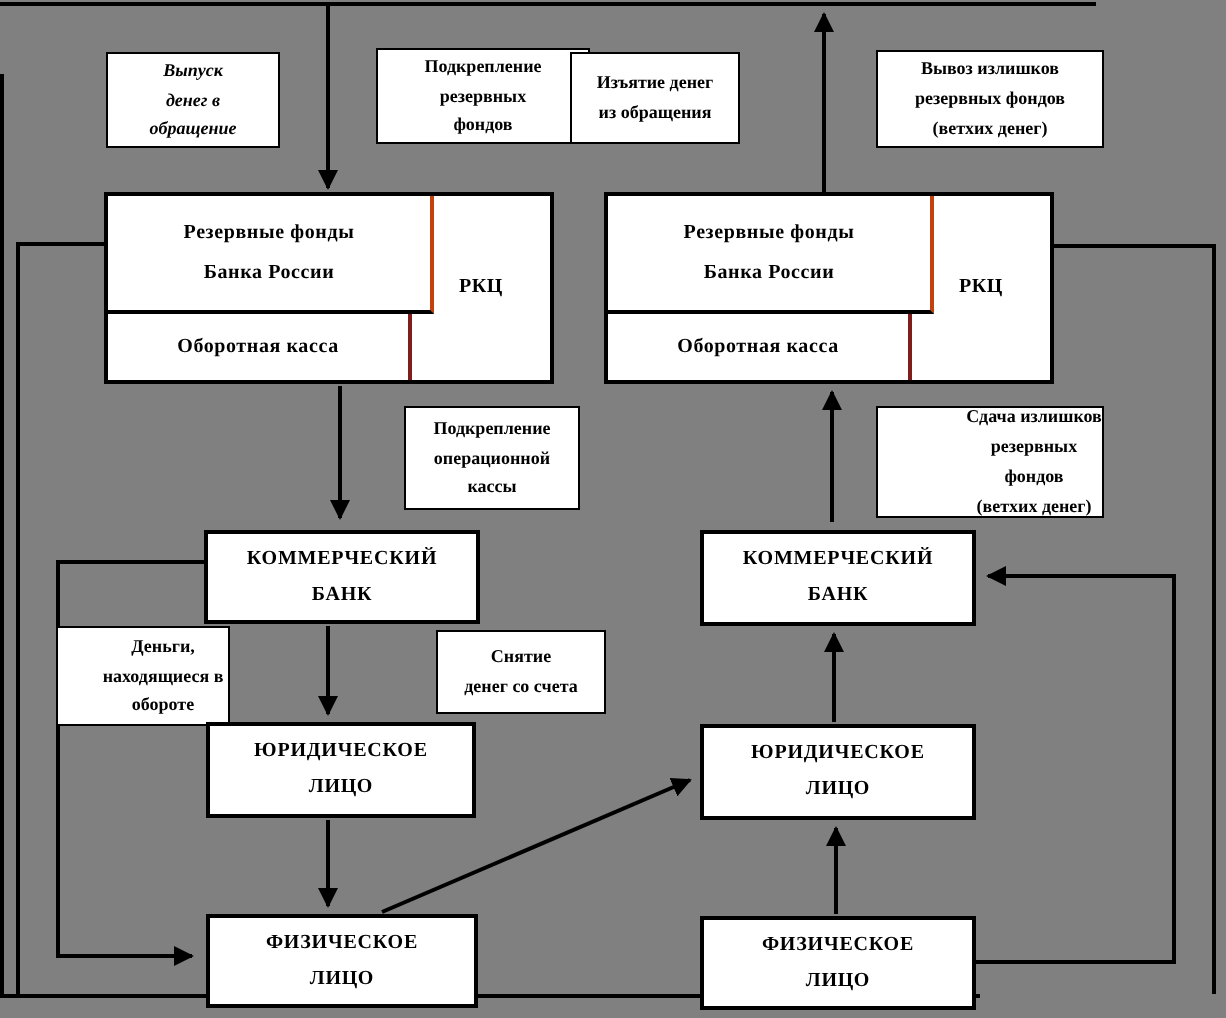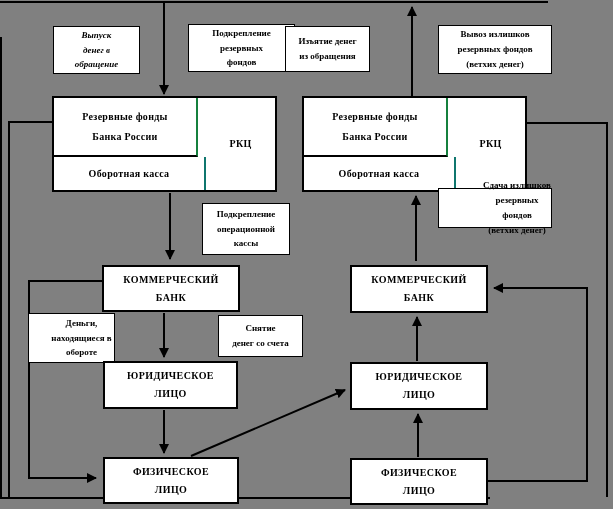--- a/index.html
+++ b/index.html
@@ -15,22 +15,22 @@
     font-size:9px;line-height:1.65;box-sizing:border-box;
   }
   .box .txt{white-space:pre-line;}
   .main{border-width:2px;font-size:10px;letter-spacing:0.4px;line-height:1.8;}
   .bigbox{position:absolute;background:#fff;border:2px solid #000;z-index:2;box-sizing:border-box;}
   .bigbox .cell{
     position:absolute;display:flex;align-items:center;justify-content:center;
     text-align:center;font-size:10px;line-height:2;letter-spacing:0.3px;box-sizing:border-box;
   }
   .bigbox .cell .txt{white-space:pre-line;}
-  .cell-reserve{left:0;top:0;width:144px;height:59px;border-right:2px solid #15803d;border-bottom:2px solid #000;}
-  .cell-cash{left:0;top:59px;width:152px;height:33px;border-right:2px solid #0f766e;}
+  .cell-reserve{left:0;top:0;width:163px;height:59px;border-right:2px solid #c2410c;border-bottom:2px solid #000;}
+  .cell-cash{left:0;top:59px;width:152px;height:33px;border-right:2px solid #7f1d1d;}
   .cell-rkc{left:152px;top:0;width:69px;height:92px;}
 </style>
 </head>
 <body>
 
 <div class="stage">
 
   <svg class="lines" viewBox="0 0 613 509">
     <defs>
       <marker id="ah" viewBox="0 0 10 10" refX="9" refY="5" markerWidth="5" markerHeight="5" orient="auto">
@@ -105,21 +105,21 @@
     <div class="cell cell-rkc">
       <span class="txt">РКЦ</span>
     </div>
   </div>
 
   <div class="box" style="left:202px;top:203px;width:88px;height:52px;">
     <span class="txt">Подкрепление
 операционной
 кассы</span>
   </div>
-  <div class="box" style="left:438px;top:188px;width:114px;height:40px;padding-left:44px;">
+  <div class="box" style="left:438px;top:203px;width:114px;height:56px;padding-left:44px;">
     <span class="txt">Сдача излишков
 резервных фондов
 (ветхих денег)</span>
   </div>
 
   <div class="box main" style="left:102px;top:265px;width:138px;height:47px;">
     <span class="txt">КОММЕРЧЕСКИЙ
 БАНК</span>
   </div>
   <div class="box main" style="left:350px;top:265px;width:138px;height:48px;">

